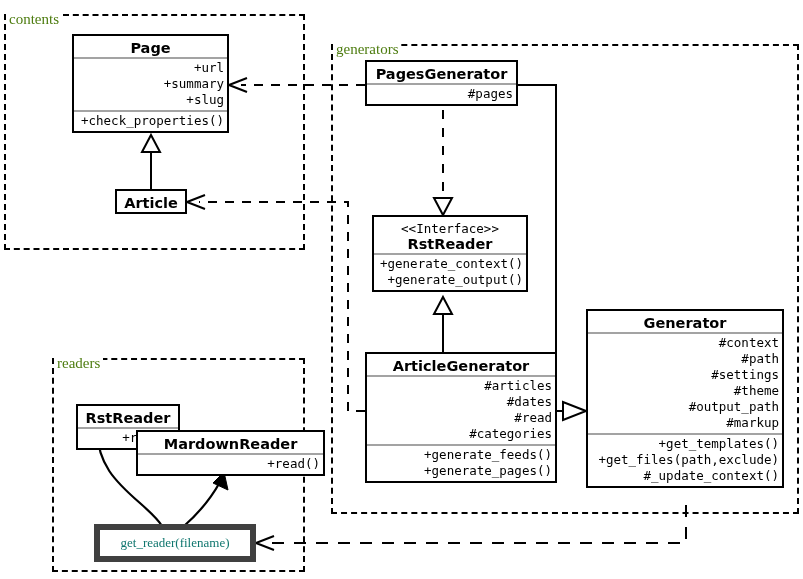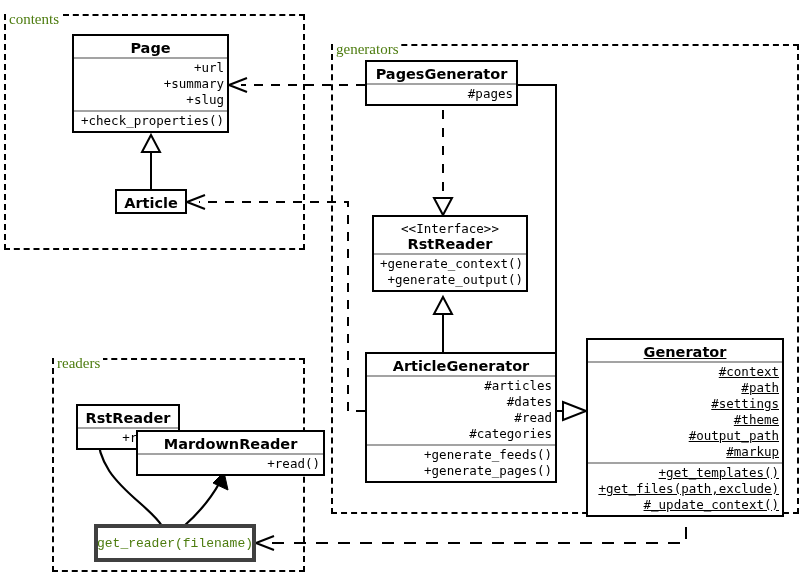--- a/index.html
+++ b/index.html
@@ -76,26 +76,26 @@
   .cls .compartment {
     padding: 1px 3px 2px 3px;
   }
   .cls .member {
     line-height: 16px;
     white-space: nowrap;
   }
   
   .fnbox {
     position: absolute;
-    border: 4px solid #404040;
+    border: 6px solid #404040;
     background: #fff;
     box-sizing: border-box;
-    font-family: Liberation Mono, monospace;
+    font-family: Liberation Serif, serif;
     font-size: 13px;
-    color: #4d7c0f;
+    color: #0f766e;
     display: flex;
     align-items: center;
     justify-content: center;
     white-space: nowrap;
   }
 </style>
 </head>
 <body>
 
 <div id="canvas">
@@ -211,21 +211,21 @@
       <div class="member">#dates</div>
       <div class="member">#read</div>
       <div class="member">#categories</div>
     </div>
     <div class="compartment sep">
       <div class="member">+generate_feeds()</div>
       <div class="member">+generate_pages()</div>
     </div>
   </div>
 
-  <div class="cls" style="left:586px; top:338px; width:198px;text-decoration:underline;">
+  <div class="cls" style="left:586px; top:309px; width:198px;">
     <div class="name">Generator</div>
     <div class="compartment sep">
       <div class="member">#context</div>
       <div class="member">#path</div>
       <div class="member">#settings</div>
       <div class="member">#theme</div>
       <div class="member">#output_path</div>
       <div class="member">#markup</div>
     </div>
     <div class="compartment sep">

